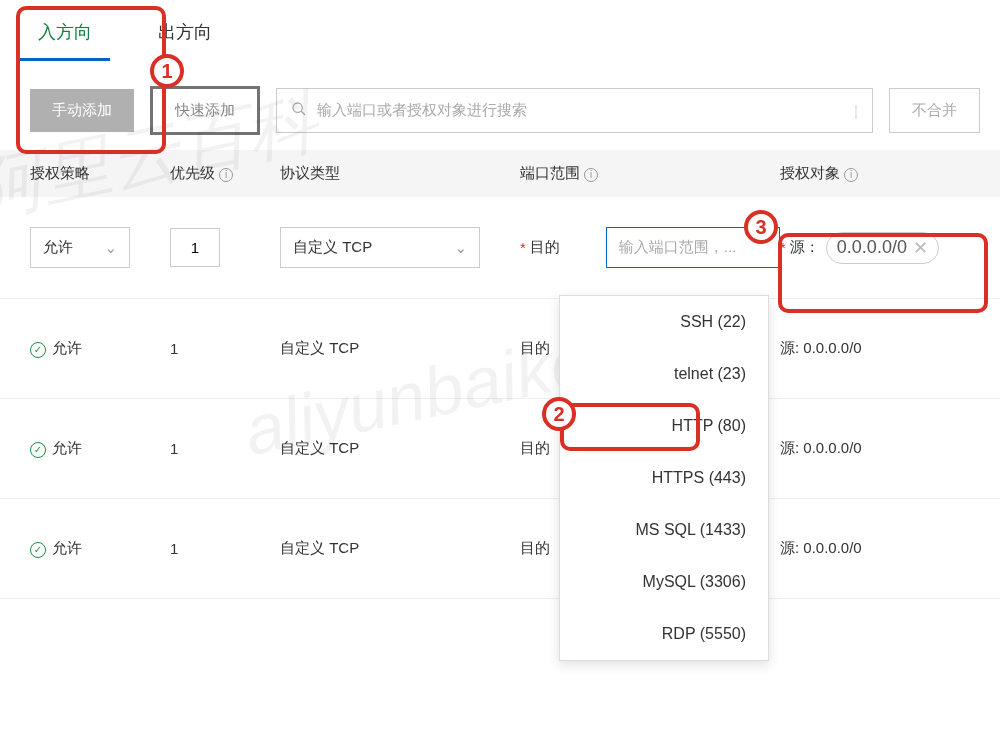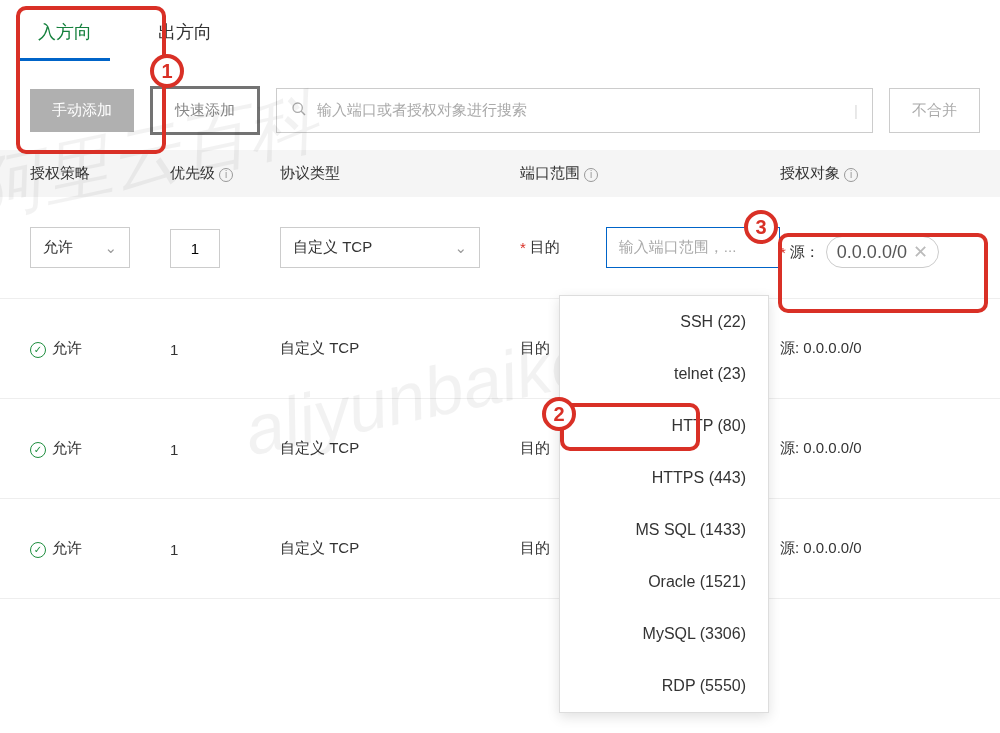--- a/index.html
+++ b/index.html
@@ -67,21 +67,21 @@
     background: #f5f5f5;
     padding: 14px 20px 14px 30px;
     font-weight: 500;
     font-size: 15px;
     color: #333;
   }
   .row {
     display: flex;
     padding: 40px 20px 40px 30px;
     border-bottom: 1px solid #eee;
-    align-items: flex-end;
+    align-items: center;
   }
   .col-policy { width: 140px; }
   .col-priority { width: 110px; }
   .col-protocol { width: 240px; }
   .col-port { width: 260px; }
   .col-target { flex: 1; }
   .info-icon {
     display: inline-flex;
     align-items: center;
     justify-content: center;
@@ -273,21 +273,20 @@
   <div class="col-port">目的</div>
   <div class="col-target">源: 0.0.0.0/0</div>
 </div>
 
 <div class="dropdown">
   <div class="dropdown-item">SSH (22)</div>
   <div class="dropdown-item">telnet (23)</div>
   <div class="dropdown-item">HTTP (80)</div>
   <div class="dropdown-item">HTTPS (443)</div>
   <div class="dropdown-item">MS SQL (1433)</div>
-  <div class="dropdown-item">Oracle (1521)</div>
   <div class="dropdown-item">MySQL (3306)</div>
   <div class="dropdown-item">RDP (5550)</div>
 </div>
 
 <div class="ann-box" style="top:6px;left:16px;width:150px;height:148px;"></div>
 <div class="ann-circle" style="top:54px;left:150px;">1</div>
 
 <div class="ann-box" style="top:403px;left:560px;width:140px;height:48px;"></div>
 <div class="ann-circle" style="top:397px;left:542px;">2</div>
 

